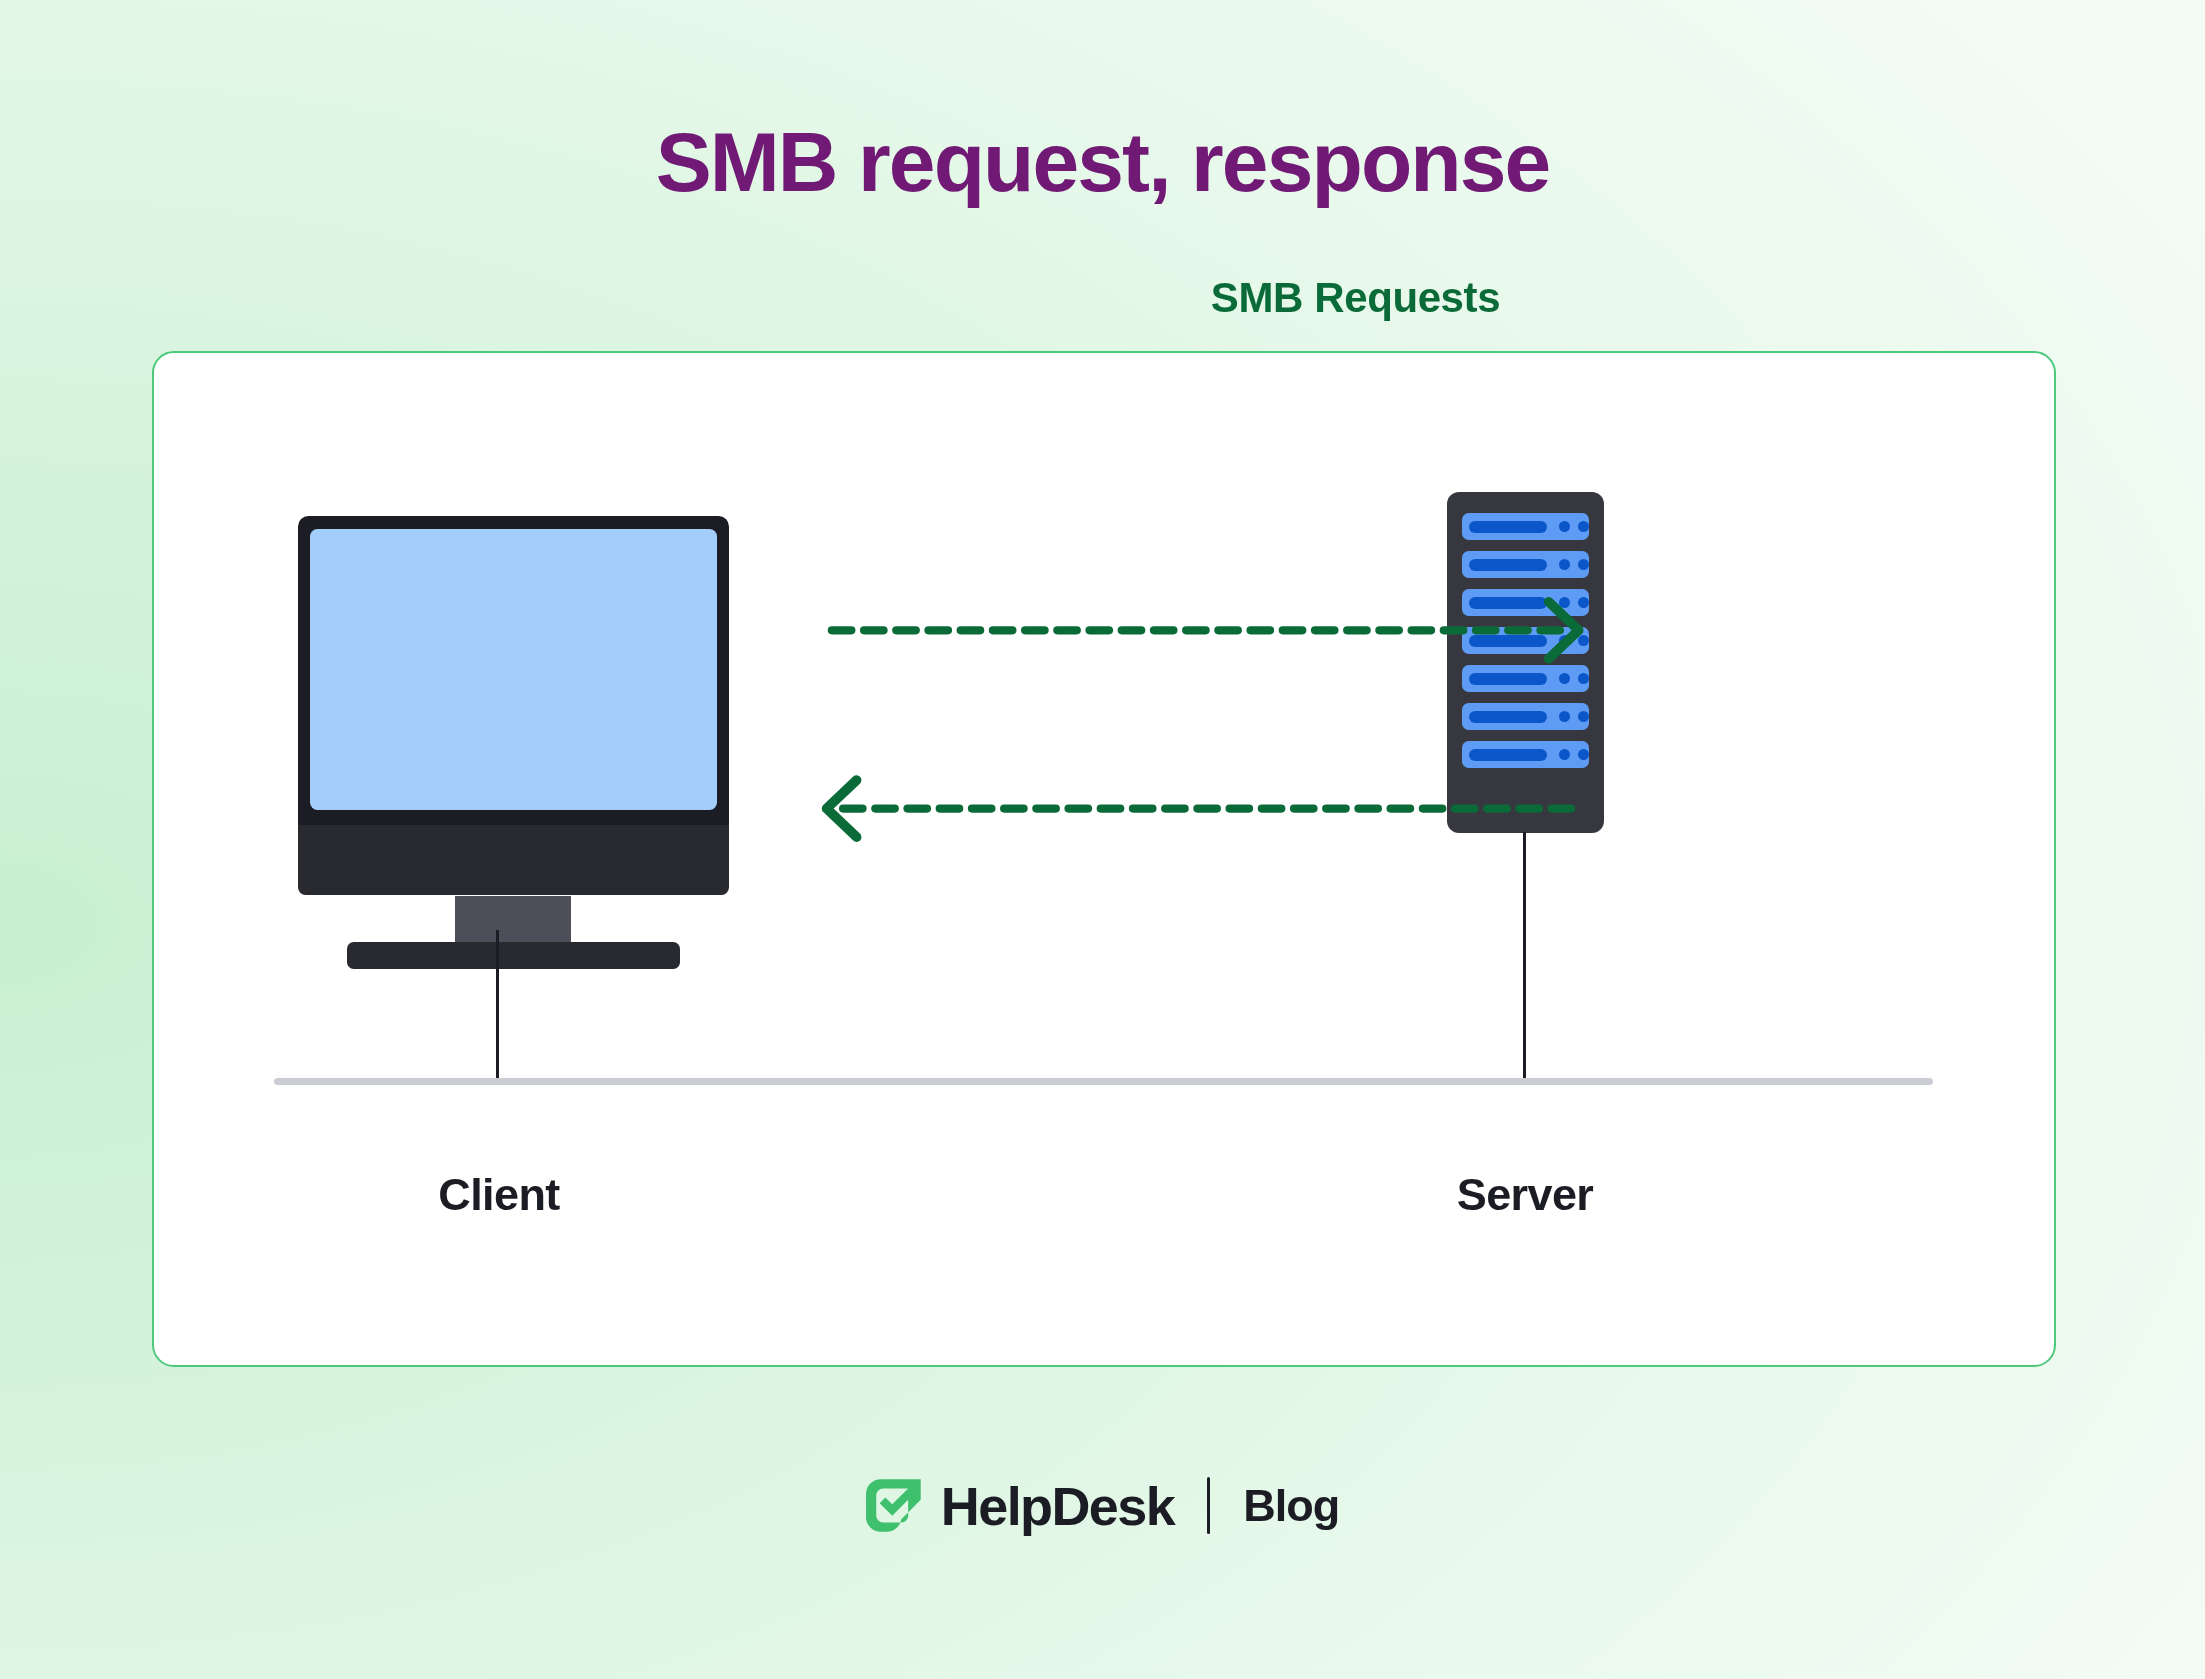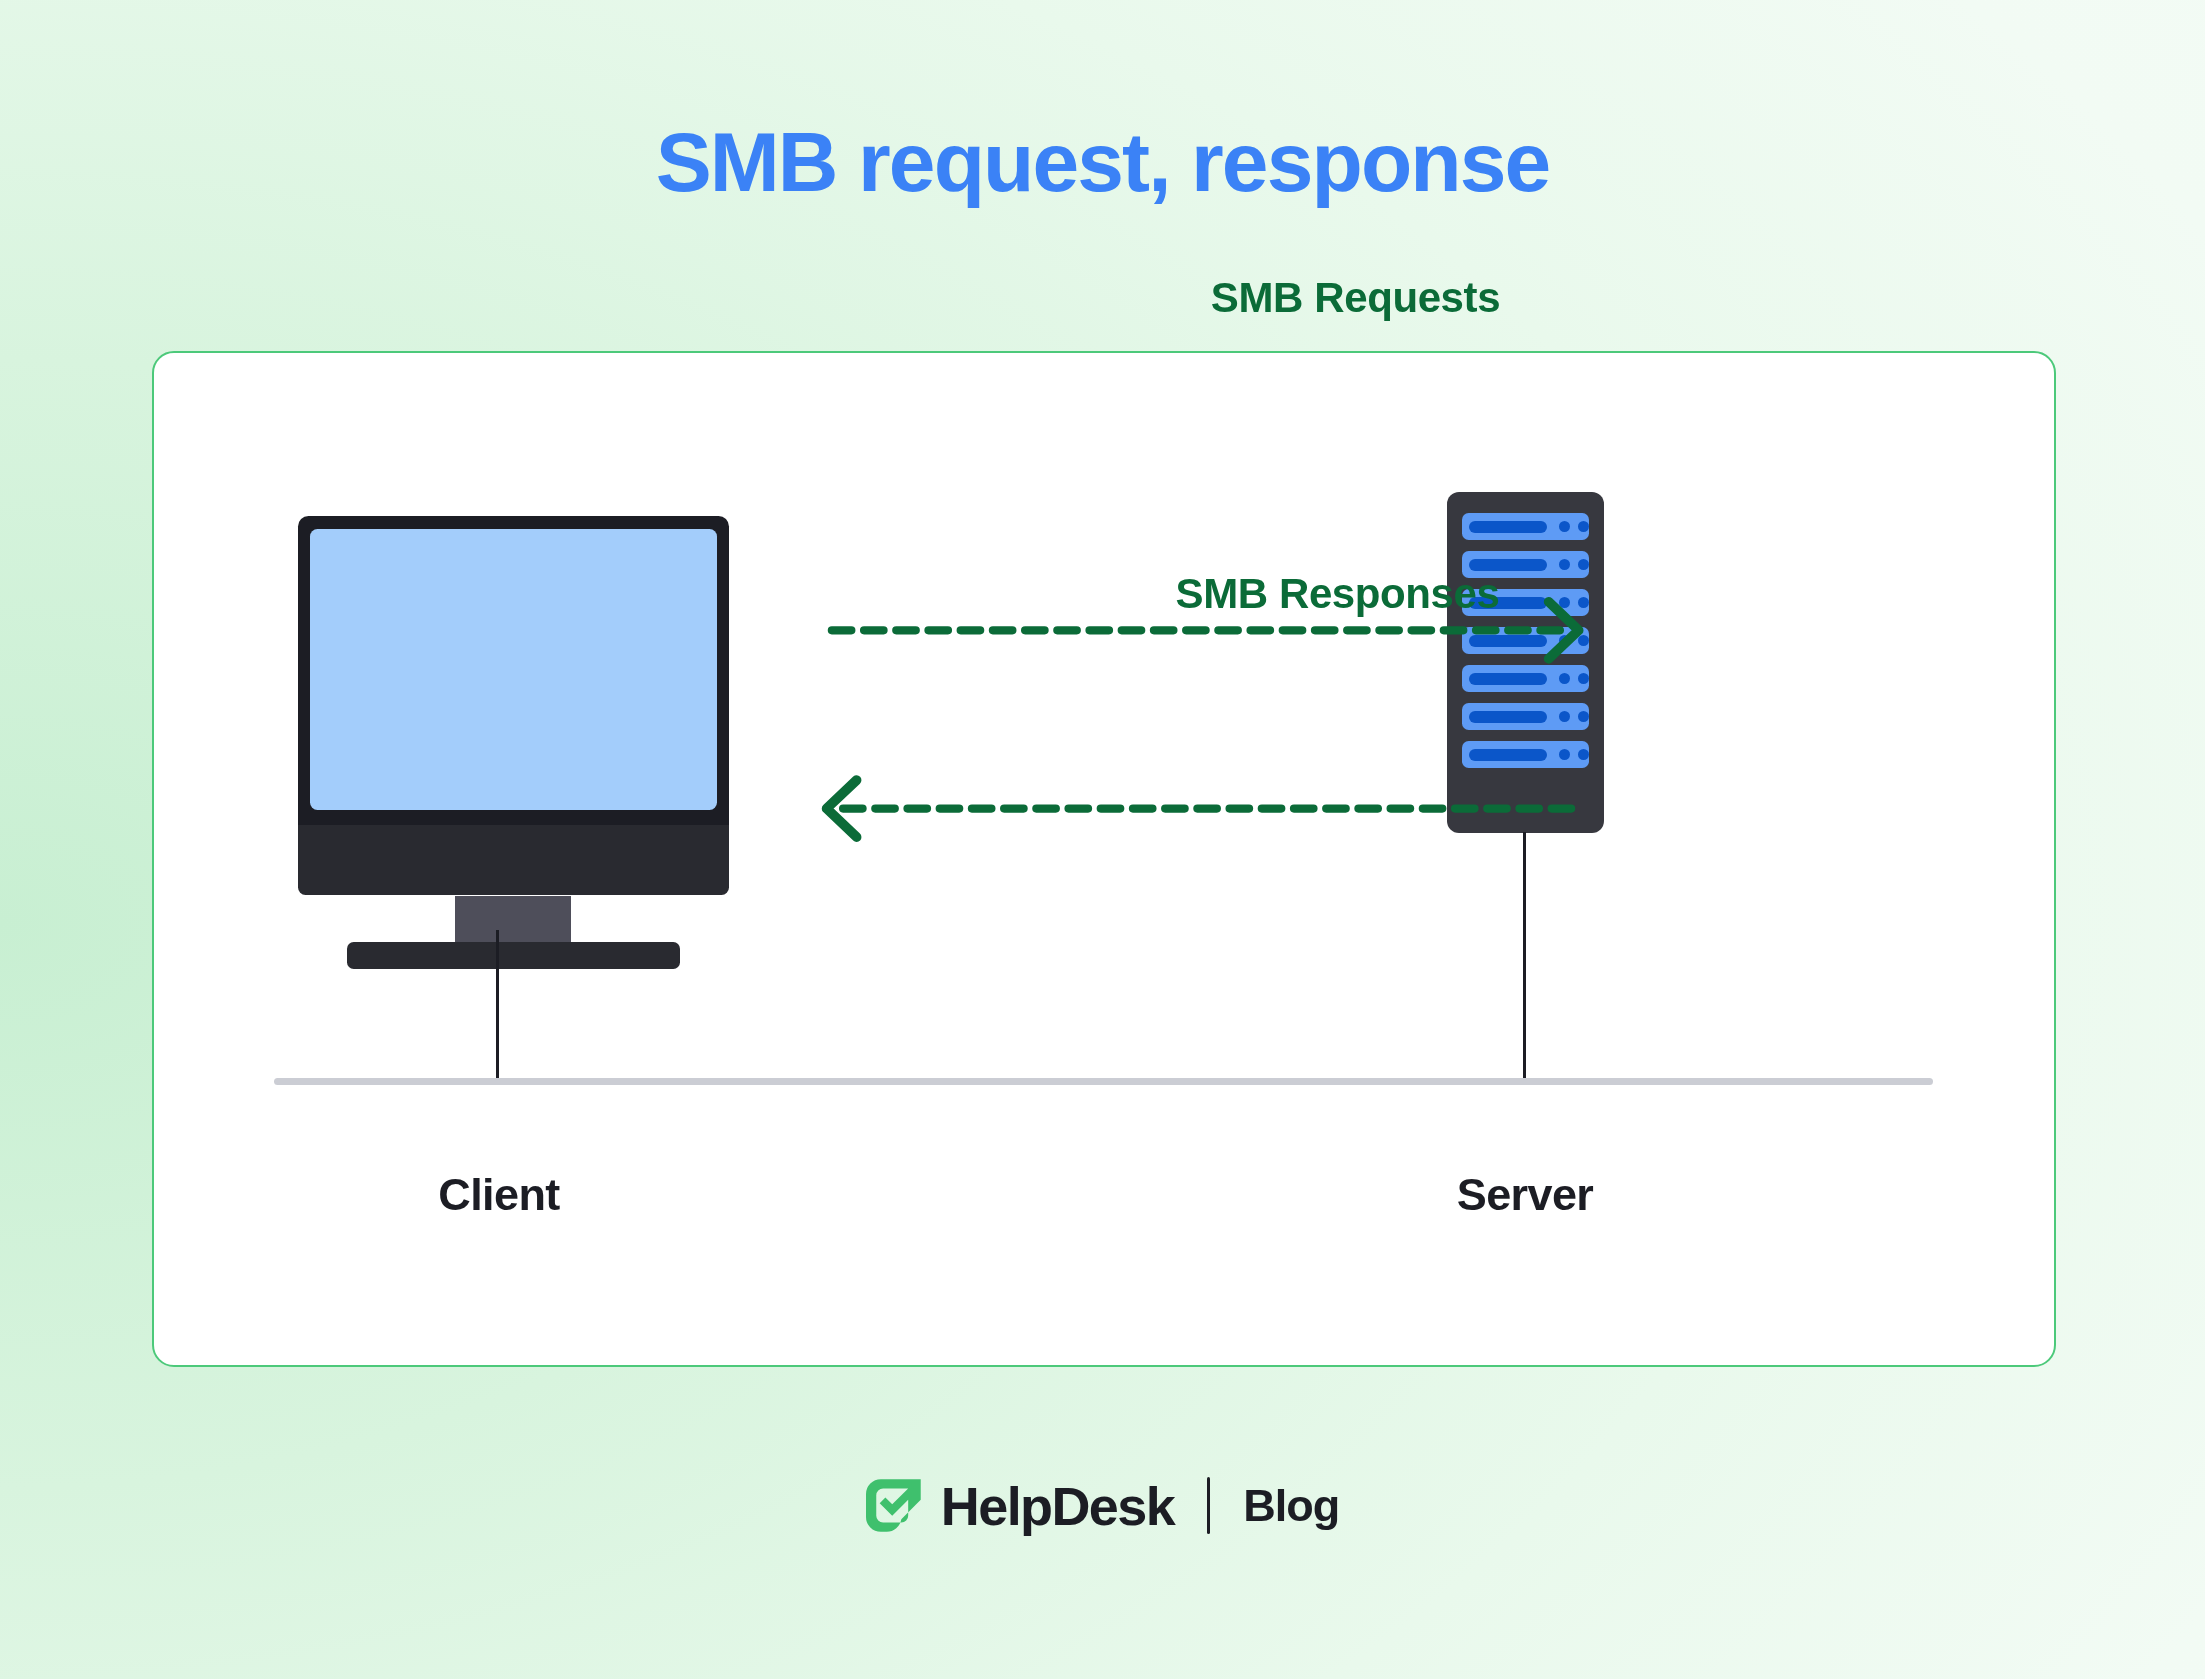--- a/index.html
+++ b/index.html
@@ -17,21 +17,21 @@
   }
 
   
   .title {
     position:absolute;
     top:116px; left:0; right:0;
     text-align:center;
     font-size:84px;
     font-weight:700;
     letter-spacing:-1.9px;
-    color:#3b82f6;
+    color:#701a75;
     line-height:1.1;
     white-space:nowrap;
   }
 
   
   .card {
     position:absolute;
     left:152px; top:351px;
     width:1904px; height:1016px;
     background:#ffffff;
@@ -238,21 +238,20 @@
         <polyline points="1862,332 1902,370 1862,408" fill="none" stroke="#0b6b38" stroke-width="13" stroke-linecap="round" stroke-linejoin="round"></polyline>
       </g>
 
       <g>
         <line x1="920" y1="608" x2="1895" y2="608" stroke="#0b6b38" stroke-width="11" stroke-linecap="round" stroke-dasharray="26 17"></line>
         <polyline points="938,570 898,608 938,646" fill="none" stroke="#0b6b38" stroke-width="13" stroke-linecap="round" stroke-linejoin="round"></polyline>
       </g>
     </svg>
 
     <div class="arrow-label lbl-req">SMB Requests</div>
-    <div class="arrow-label lbl-res">SMB Responses</div>
   </div>
 
   <div class="stem stem-client"></div>
   <div class="stem stem-server"></div>
   <div class="baseline"></div>
 
   <div class="node-label lbl-server">Server</div>
   <div class="node-label lbl-client">Client</div>
 </div>
 

